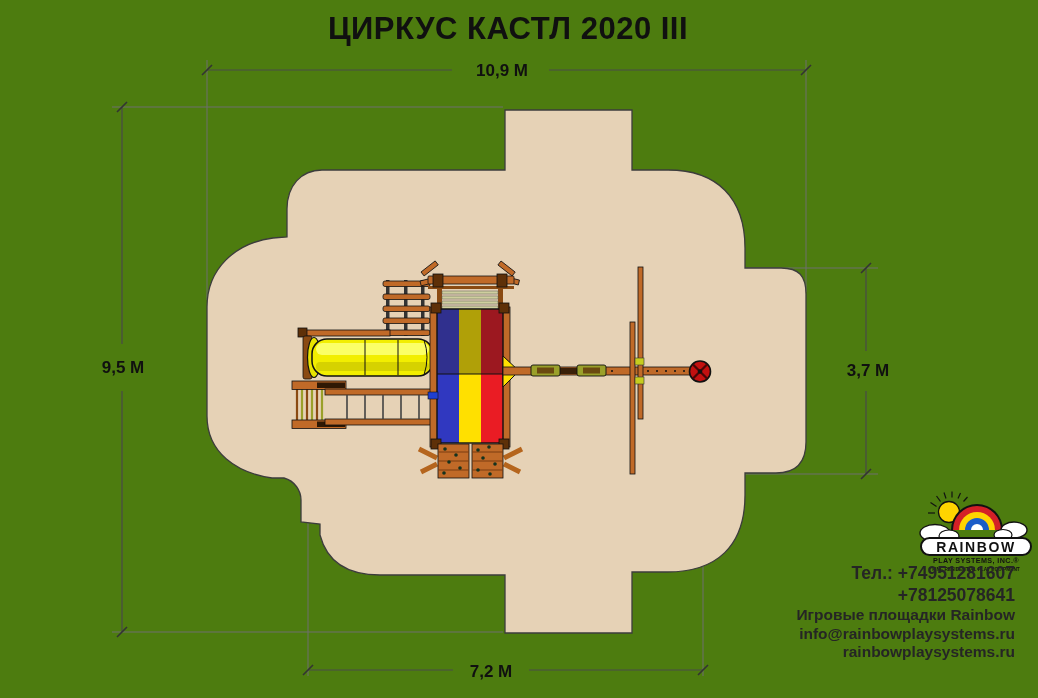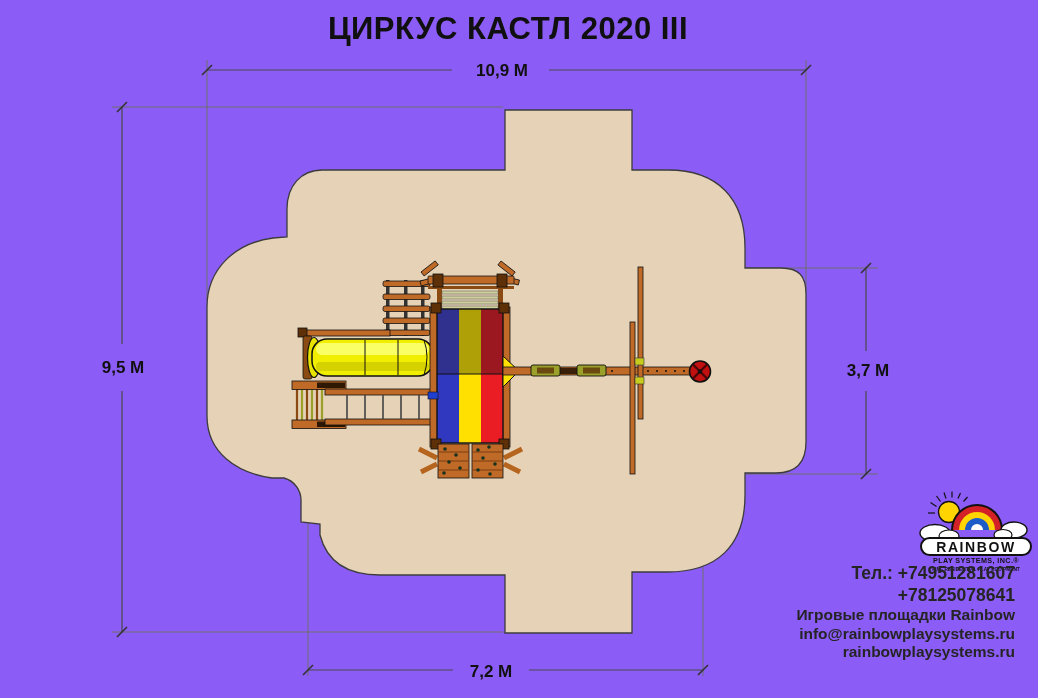--- a/index.html
+++ b/index.html
@@ -1,16 +1,16 @@
 <!DOCTYPE html>
 <html><head>
 <meta charset="utf-8">
 <style>
   html,body{margin:0;padding:0;background:#fff;}
-  .page{position:relative;width:1038px;height:698px;background:#8b5cf6;overflow:hidden;
+  .page{position:relative;width:1038px;height:698px;background:#4d7c0f;overflow:hidden;
         font-family:"Liberation Sans",sans-serif;}
   svg text{font-family:"Liberation Sans",sans-serif;}
   .title-text{font-size:31px;font-weight:bold;fill:#101010;letter-spacing:.5px;}
   .dim-text{font-size:17px;font-weight:bold;fill:#101010;}
   .contact-big{font-size:17.5px;font-weight:bold;fill:#252525;}
   .contact-small{font-size:15.5px;font-weight:bold;fill:#252525;}
   .logo-brand{font-size:14px;font-weight:bold;fill:#111;letter-spacing:1.6px;}
   .logo-sub{font-size:7.2px;font-weight:bold;fill:#111;letter-spacing:.4px;}
   .logo-tag{font-size:4.8px;font-weight:bold;fill:#111;}
   .dimline{stroke:#4a4a4a;stroke-width:1.2;fill:none;}

